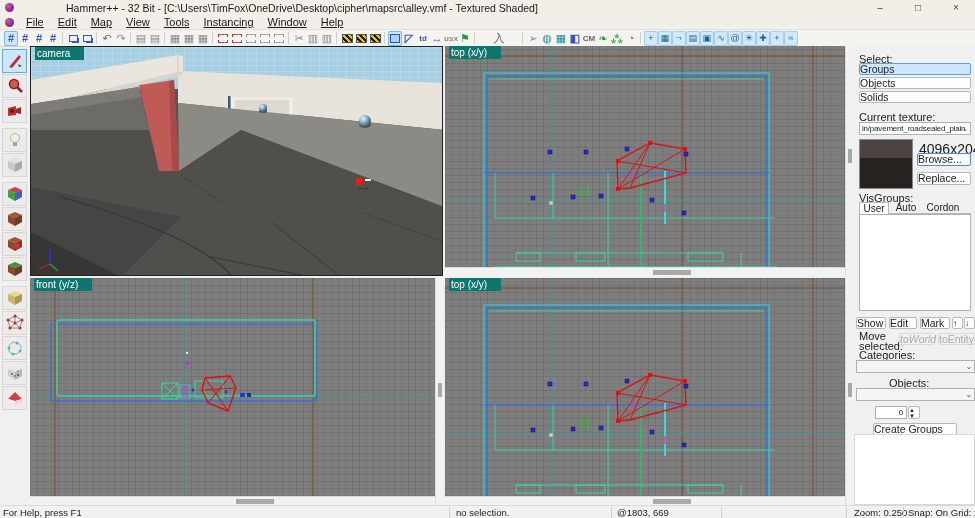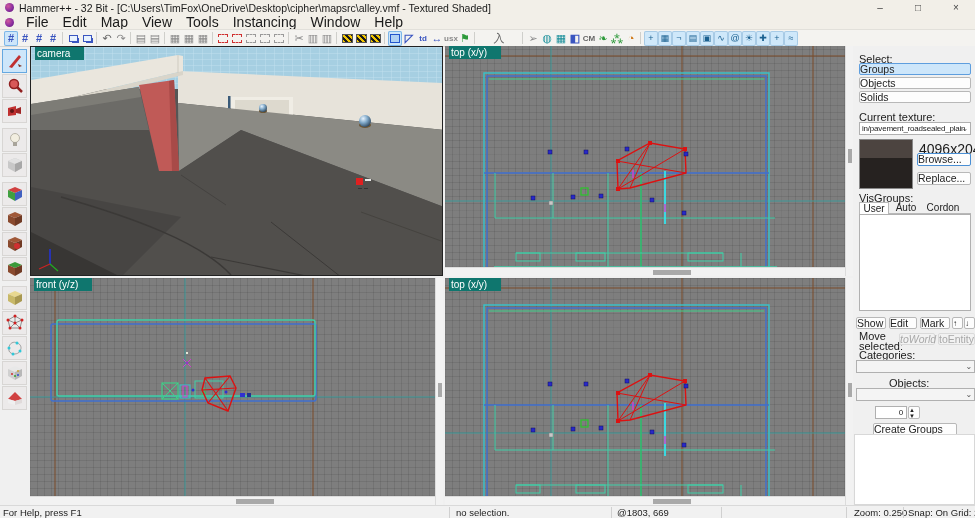--- a/index.html
+++ b/index.html
@@ -1,26 +1,26 @@
 <!DOCTYPE html>
 <html><head>
 <meta charset="utf-8">
 <style>
 * { box-sizing: border-box; margin:0; padding:0; }
 html,body { width:975px; height:518px; overflow:hidden; }
 body { font-family:"Liberation Sans",sans-serif; background:#f0f0f0; position:relative; font-size:11px; color:#222; }
 
-.titlebar { position:absolute; left:0; top:0; width:975px; height:15px; background:#f2efe8; display:flex; align-items:center; }
+.titlebar { position:absolute; left:0; top:0; width:975px; height:15px; background:#f2efe8; display:flex; align-items:center;gap:47px; }
 .appicon { width:9px; height:9px; border-radius:50%; background:radial-gradient(circle at 35% 35%, #d05a9a 0%, #8b2fa0 55%, #5a1070 100%); margin:0 5px 0 5px; flex:0 0 auto; }
 .title-text { font-size:10.5px; color:#1a1a1a; white-space:nowrap; }
 .wincontrols { margin-left:auto; display:flex; height:15px; }
 .winbtn { width:38px; text-align:center; font-size:10px; color:#444; line-height:15px; }
 
 .menubar { position:absolute; left:0; top:15px; width:975px; height:14px; background:#f2efe8; display:flex; align-items:center; }
-.menu-item { padding:0 7px; font-size:14px; color:#1a1a1a; line-height:14px; }
+.menu-item { padding:0 7px; font-size:11px; color:#1a1a1a; line-height:14px;text-decoration:underline; }
 
 .toolbar { position:absolute; left:0; top:29px; width:975px; height:18px; background:#f4f3f0; border-top:1px solid #e2e0da; border-bottom:1px solid #d6d6d2; display:flex; align-items:center; padding-left:4px; }
 .tb-icon { width:14px; height:15px; display:flex; align-items:center; justify-content:center; font-size:11px; line-height:15px; flex:0 0 auto; border-radius:2px; position:relative; }
 .tb-sep { width:6px; height:14px; flex:0 0 auto; position:relative; }
 .tb-sep::after { content:""; position:absolute; left:2px; top:1px; width:1px; height:12px; background:#cfcfcb; }
 .tb-pressed { background:#cde6fa; box-shadow:inset 0 0 0 1px #7db6e8; }
 .ic-blue { color:#3a55c0; font-weight:bold; }
 .ic-gray { color:#8a8a8a; }
 .ic-dgray { color:#666; }
 .ic-red { color:#cc2222; font-weight:bold;margin-top:28px; }

